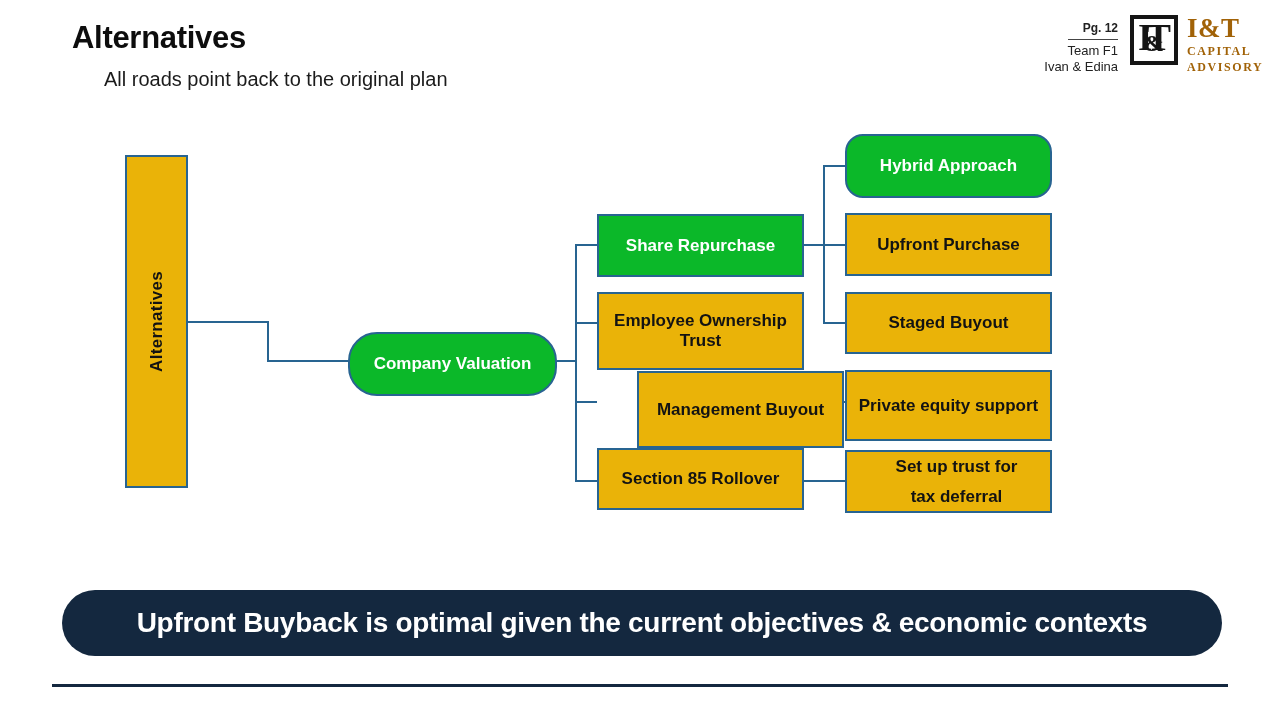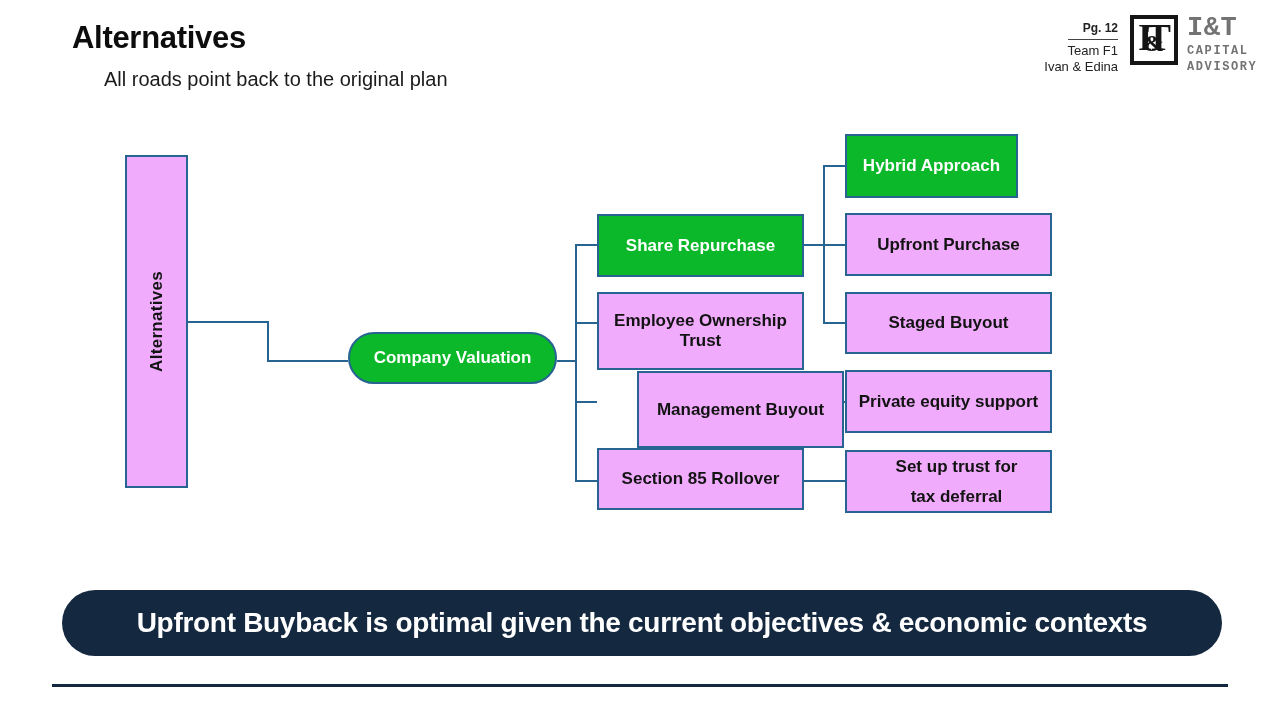--- a/index.html
+++ b/index.html
@@ -16,41 +16,41 @@
   .meta-line{font-size:13px;color:#222;}
   
   .logo{position:absolute;left:1130px;top:15px;display:flex;gap:9px;align-items:flex-start;}
   .logo-square{
     width:40px;height:42px;border:4px solid #151515;position:relative;
     font-family:"Liberation Serif", serif;font-weight:bold;color:#151515;background:#fff;
   }
   .logo-square .mono-i{position:absolute;left:4px;top:-3px;font-size:37px;}
   .logo-square .mono-t{position:absolute;right:3px;top:-3px;font-size:37px;}
   .logo-square .mono-amp{position:absolute;left:50%;top:56%;transform:translate(-50%,-50%);font-size:24px;}
-  .logo-text{font-family:Liberation Mono, monospace;color:#737373;}
+  .logo-text{font-family:Liberation Serif, serif;color:#a16207;}
   .logo-name{font-size:27px;font-weight:bold;line-height:1.0;letter-spacing:0.5px;}
   .logo-sub{font-size:12px;font-weight:bold;letter-spacing:1.6px;line-height:1.18;margin-top:2px;}
   
   .node{
-    position:absolute;box-sizing:border-box;border:2px solid #286491;background:#f0abfc;
+    position:absolute;box-sizing:border-box;border:2px solid #286491;background:#eab308;
     display:flex;align-items:center;justify-content:center;text-align:center;
     font-size:17px;font-weight:600;color:#131313;line-height:1.15;
   }
   .node.green{background:#0bb829;color:#ffffff;}
   .node-alternatives{left:125px;top:155px;width:63px;height:333px;}
   .node-alternatives .vtext{writing-mode:vertical-rl;transform:rotate(180deg);font-size:17px;font-weight:600;letter-spacing:0.3px;}
-  .node-company-valuation{left:348px;top:332px;width:209px;height:52px;border-radius:29px;}
+  .node-company-valuation{left:348px;top:332px;width:209px;height:64px;border-radius:29px;}
   .node-share-repurchase{left:597px;top:214px;width:207px;height:63px;}
   .node-employee-ownership-trust{left:597px;top:292px;width:207px;height:78px;}
   .node-management-buyout{left:597px;top:371px;width:207px;height:77px;margin-left:40px;}
   .node-section-85-rollover{left:597px;top:448px;width:207px;height:62px;}
-  .node-hybrid-approach{left:845px;top:134px;width:173px;height:64px;}
+  .node-hybrid-approach{left:845px;top:134px;width:207px;height:64px;border-radius:18px;}
   .node-upfront-purchase{left:845px;top:213px;width:207px;height:63px;}
   .node-staged-buyout{left:845px;top:292px;width:207px;height:62px;}
-  .node-private-equity-support{left:845px;top:370px;width:207px;height:63px;}
+  .node-private-equity-support{left:845px;top:370px;width:207px;height:71px;}
   .node-trust-tax-deferral{left:845px;top:450px;width:207px;height:63px;line-height:1.75;padding-left:16px;}
   .hline{position:absolute;height:2px;background:#286491;}
   .vline{position:absolute;width:2px;background:#286491;}
   
   .banner{
     position:absolute;left:62px;top:590px;width:1160px;height:66px;background:#14283f;
     border-radius:33px;display:flex;align-items:center;justify-content:center;
     color:#ffffff;font-size:28px;font-weight:bold;letter-spacing:-0.3px;
   }
   .bottom-rule{position:absolute;left:52px;top:684px;width:1176px;height:3px;background:#14283f;}

